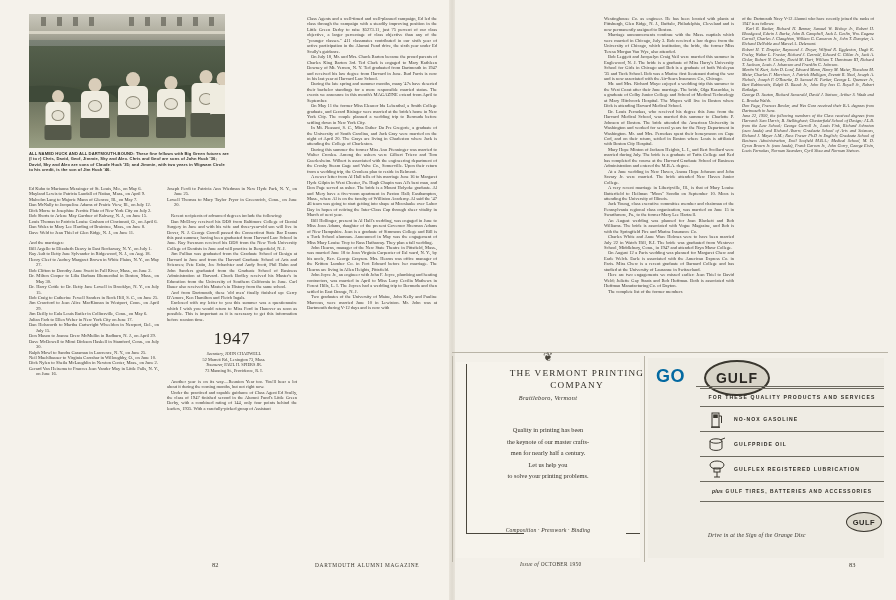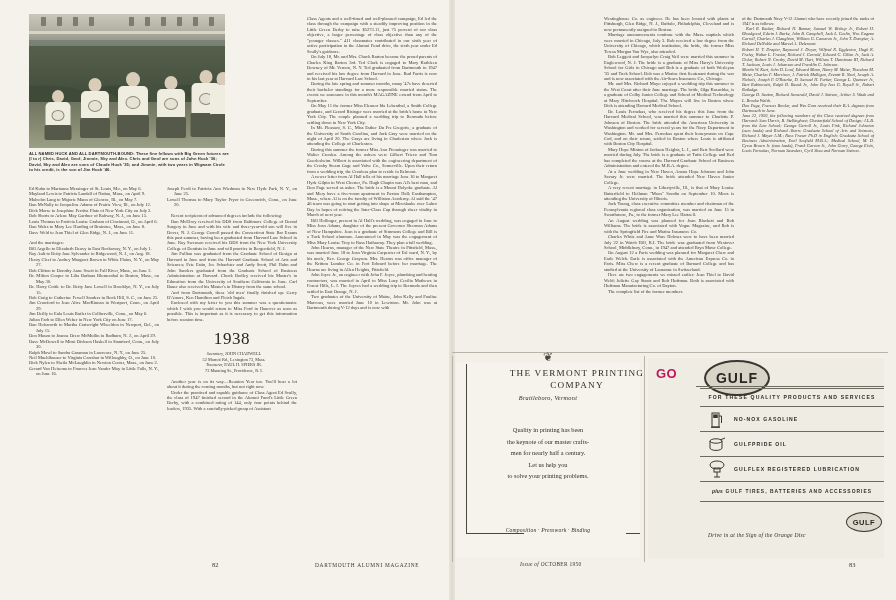--- a/index.html
+++ b/index.html
@@ -177,21 +177,21 @@
   .ad-gulf{
     position:absolute;left:648px;top:358px;width:236px;height:200px;
     background:#efece4;
   }
   .gulf-top{
     position:relative;height:36px;
   }
   .go-word{
     position:absolute;left:8px;top:8px;
     font-family:"Liberation Sans",sans-serif;
-    font-size:13px;font-weight:bold;color:#be185d;letter-spacing:.5px;
+    font-size:18px;font-weight:bold;color:#0369a1;letter-spacing:.5px;
   }
   .gulf-disc{
     position:absolute;left:56px;top:2px;width:62px;height:32px;
     border-radius:50%;
     background:#d8d4c8;
     border:2px solid #3a372f;
     display:flex;align-items:center;justify-content:center;
   }
   .gulf-disc span{
     font-family:"Liberation Sans",sans-serif;
@@ -356,21 +356,21 @@
     <div class="hang">
       <p class="e">Joseph Ferdi to Patricia Ann Wiedman in New Hyde Park, N. Y., on June 25.</p>
       <p class="e">Lowell Thomas to Mary Taylor Pryor in Greenwich, Conn., on June 20.</p>
     </div>
     <div class="blank"></div>
     <p>Recent recipients of advanced degrees include the following:</p>
     <p>Dan McElroy received his DDS from Baltimore College of Dental Surgery in June and with his wife and three-year-old son will live in Dover, N. J. George Carroll passed the Connecticut State Bar Exams this past summer, having been graduated from Harvard Law School in June. Ray Swenson received his DDS from the New York University College of Dentists in June and will practice in Bergenfield, N. J.</p>
     <p>Jim Pullian was graduated from the Graduate School of Design at Harvard in June and from the Harvard Graduate School of Arts and Sciences; Pete Estin, Joe Schachter and Andy Scott, Phil Hahn and John Sanders graduated from the Graduate School of Business Administration at Harvard. Chuck Bodley received his Master's in Education from the University of Southern California in June. Carl Bauer also received his Master's in History from the same school.</p>
     <p>And from Dartmouth, these 'old men' finally finished up: Gerry D'Amore, Ken Hamilton and Fletch Ingals.</p>
     <p>Enclosed with my letter to you this summer was a questionnaire which I wish you would return to Miss Ford in Hanover as soon as possible. This is important as it is necessary to get this information before reunion time.</p>
-    <div class="year">1938</div>
+    <div class="year">1947</div>
     <p class="secline">
       <span class="role">Secretary,</span>
       <span class="nm">JOHN CHADWELL</span>
     </p>
     <p class="secline">52 Marrett Rd., Lexington 73, Mass.</p>
     <p class="secline">
       <span class="role">Treasurer,</span>
       <span class="nm">PAUL H. SPIERS JR.</span>
     </p>
     <p class="secline">73 Manning St., Providence, R. I.</p>

